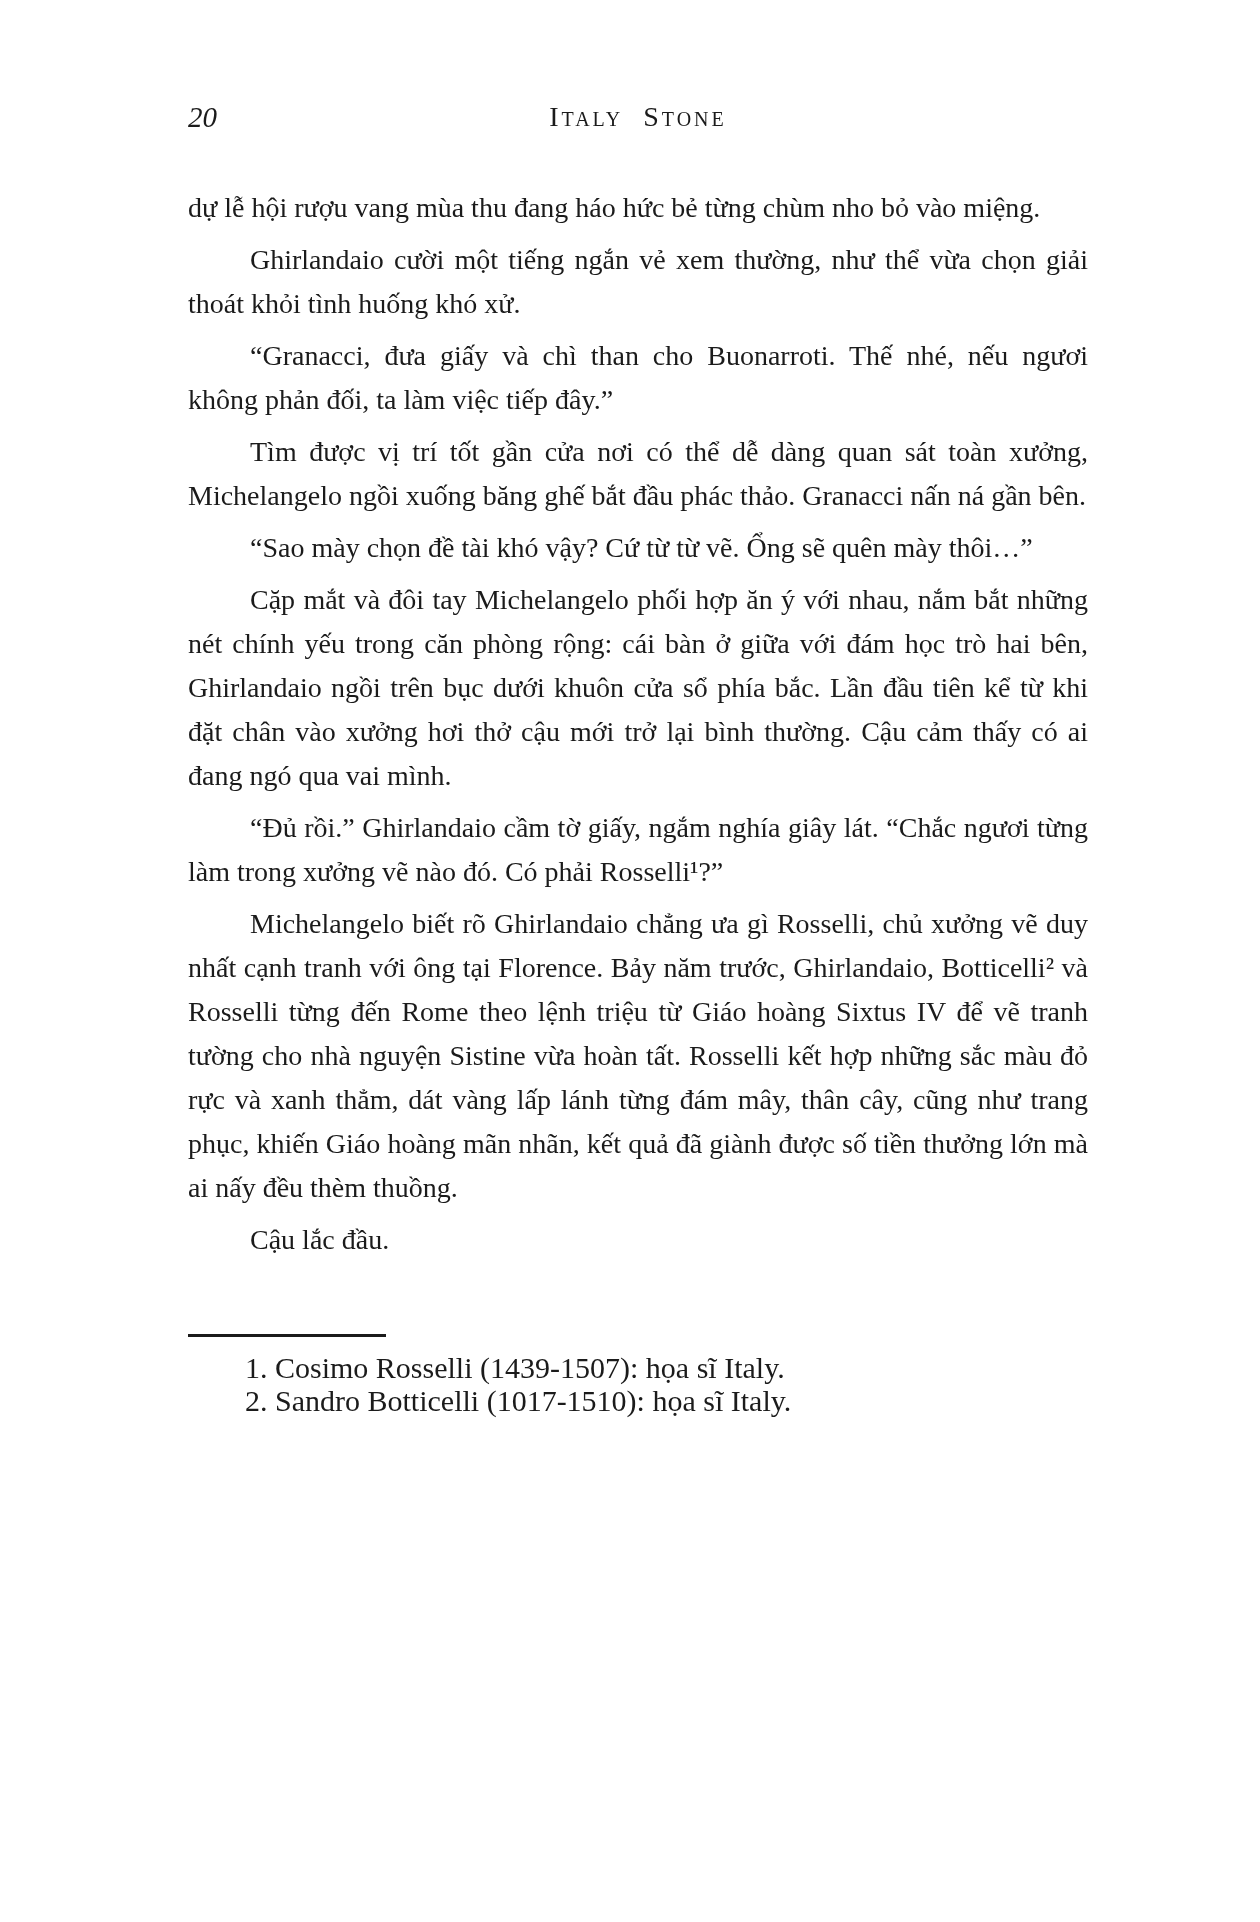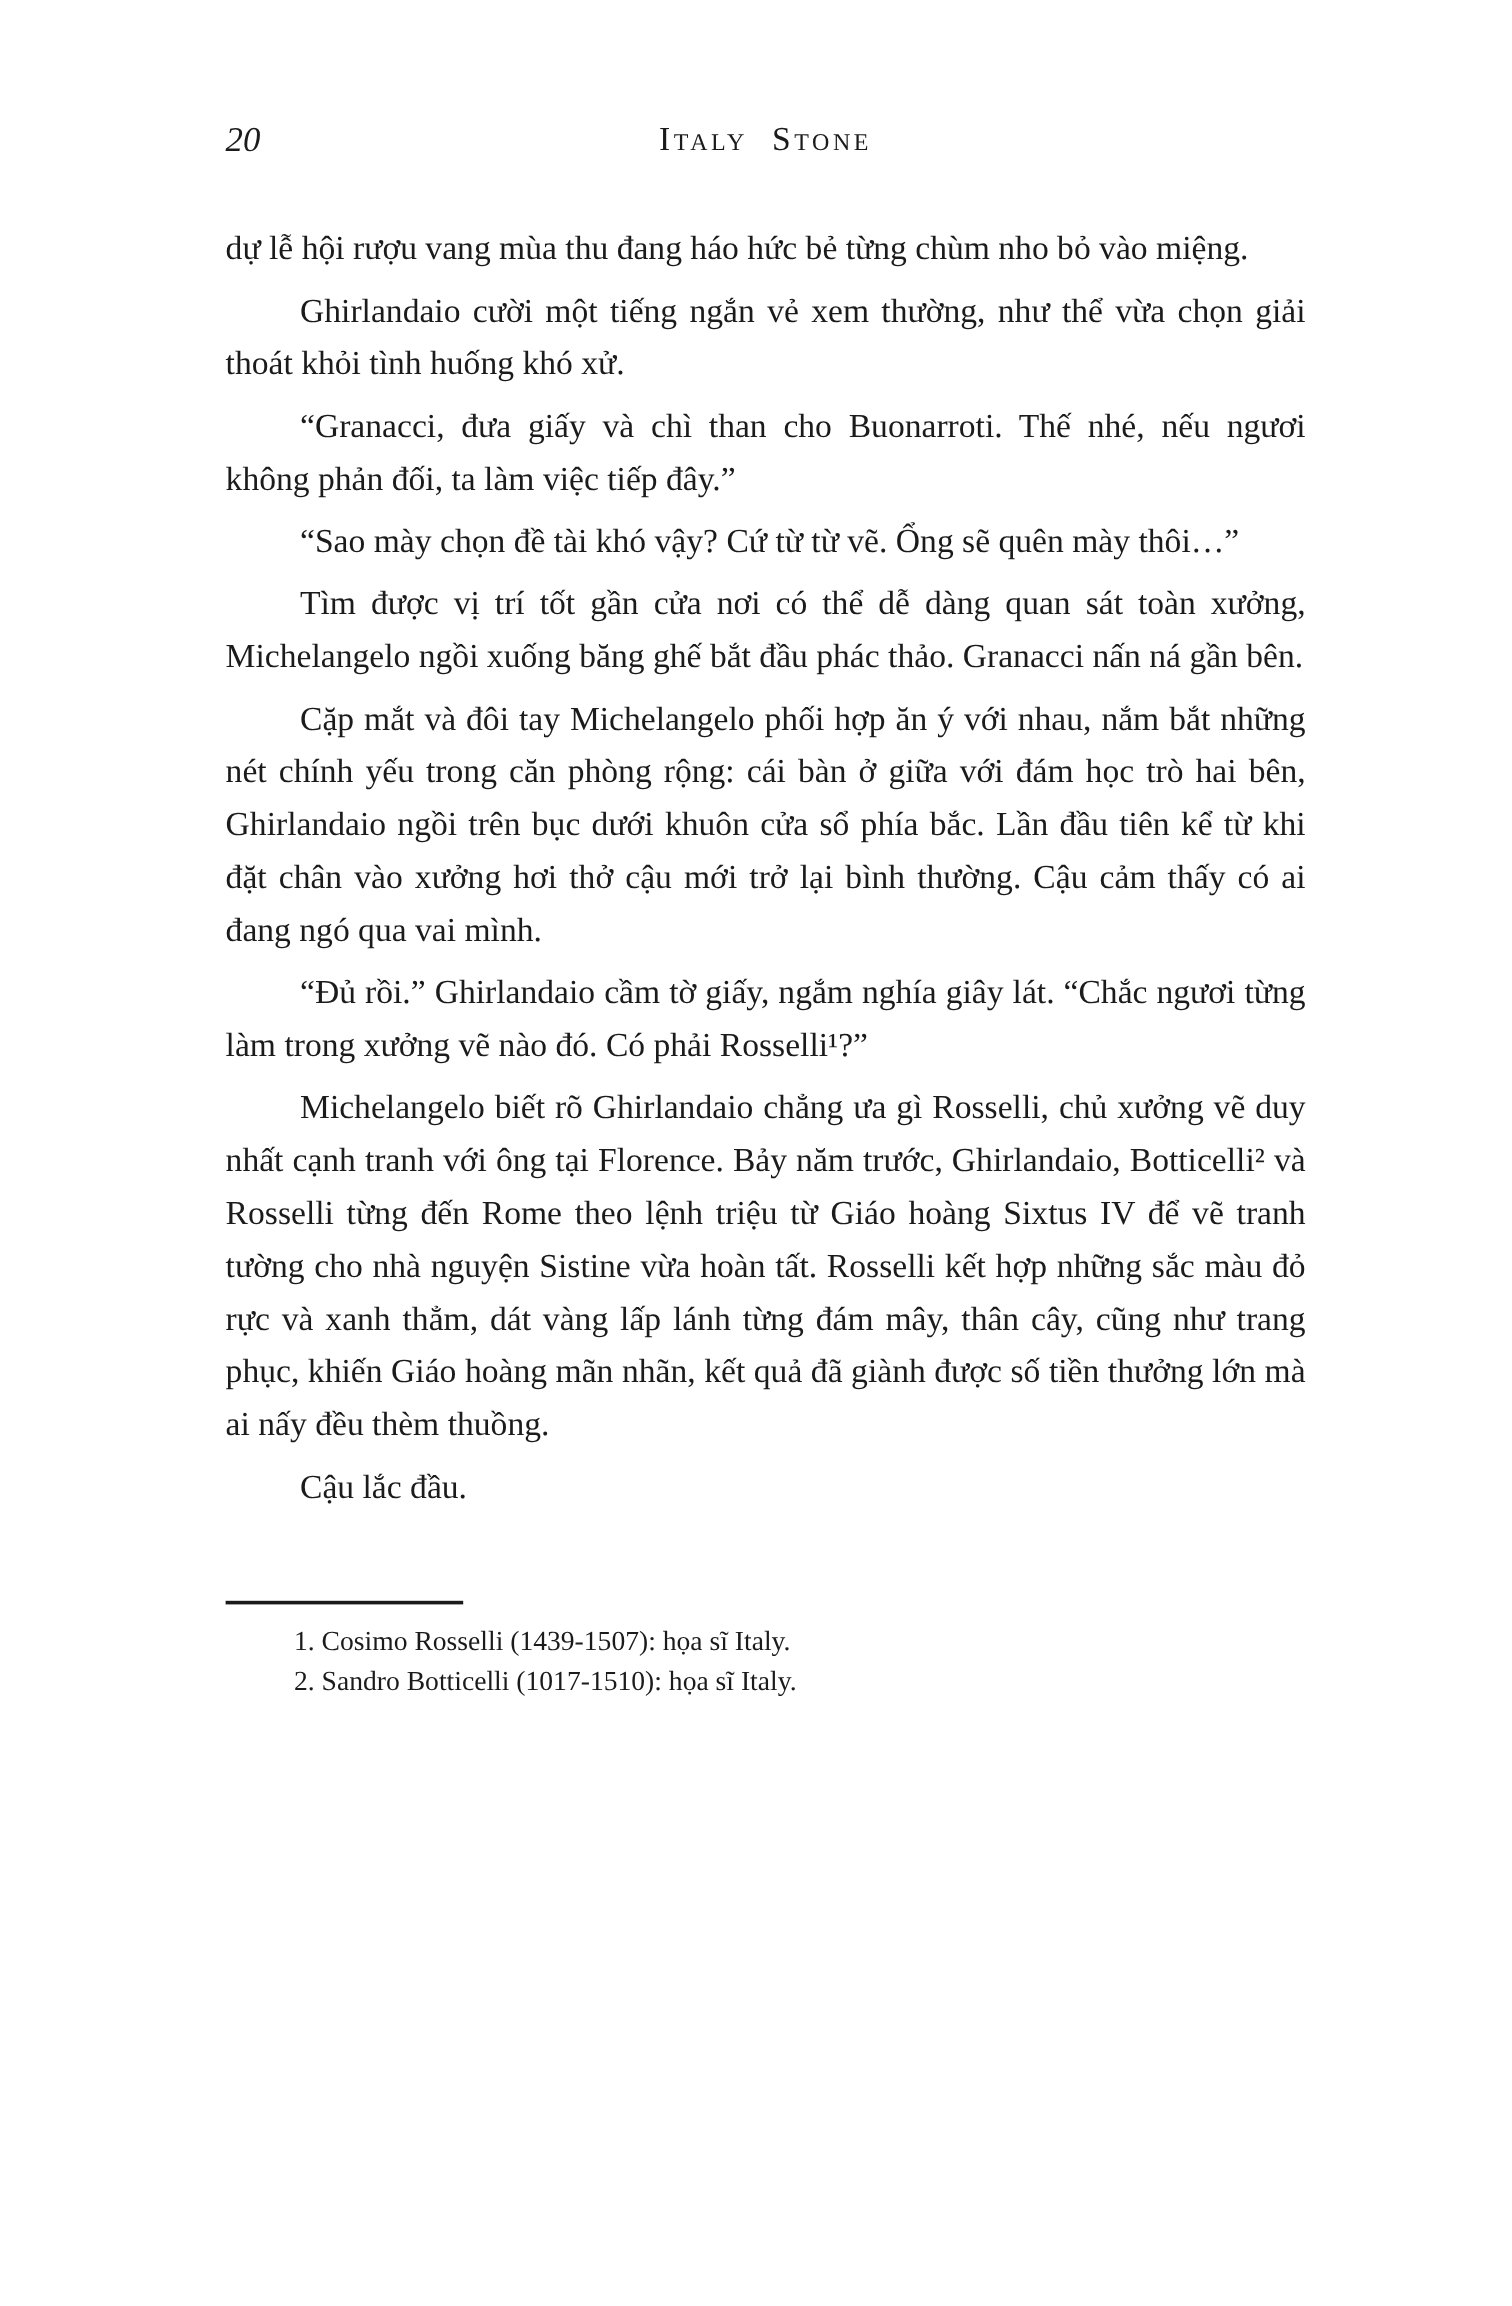--- a/index.html
+++ b/index.html
@@ -65,41 +65,41 @@
   }
   .footnote-rule {
     width: 198px;
     height: 3px;
     background: var(--ink);
     margin: 0 0 14px 0;
   }
   p.footnote {
     margin: 0;
     padding-left: 57px;
-    font-size: 23px;
+    font-size: 30px;
     line-height: 33px;
     text-align: left;
   }
 </style>
 </head>
 <body>
 
 <div class="page">
 
   <header class="page-header">
     <span class="page-number">20</span>
     <span class="running-title">Italy Stone</span>
   </header>
 
   <main class="body-text">
     <p class="para opening">dự lễ hội rượu vang mùa thu đang háo hức bẻ từng chùm nho bỏ vào miệng.</p>
     <p class="para">Ghirlandaio cười một tiếng ngắn vẻ xem thường, như thể vừa chọn giải thoát khỏi tình huống khó xử.</p>
     <p class="para">“Granacci, đưa giấy và chì than cho Buonarroti. Thế nhé, nếu ngươi không phản đối, ta làm việc tiếp đây.”</p>
+    <p class="para">Tìm được vị trí tốt gần cửa nơi có thể dễ dàng quan sát toàn xưởng, Michelangelo ngồi xuống băng ghế bắt đầu phác thảo. Granacci nấn ná gần bên.</p>
     <p class="para">“Sao mày chọn đề tài khó vậy? Cứ từ từ vẽ. Ổng sẽ quên mày thôi…”</p>
-    <p class="para">Tìm được vị trí tốt gần cửa nơi có thể dễ dàng quan sát toàn xưởng, Michelangelo ngồi xuống băng ghế bắt đầu phác thảo. Granacci nấn ná gần bên.</p>
     <p class="para">Cặp mắt và đôi tay Michelangelo phối hợp ăn ý với nhau, nắm bắt những nét chính yếu trong căn phòng rộng: cái bàn ở giữa với đám học trò hai bên, Ghirlandaio ngồi trên bục dưới khuôn cửa sổ phía bắc. Lần đầu tiên kể từ khi đặt chân vào xưởng hơi thở cậu mới trở lại bình thường. Cậu cảm thấy có ai đang ngó qua vai mình.</p>
     <p class="para">“Đủ rồi.” Ghirlandaio cầm tờ giấy, ngắm nghía giây lát. “Chắc ngươi từng làm trong xưởng vẽ nào đó. Có phải Rosselli¹?”</p>
     <p class="para">Michelangelo biết rõ Ghirlandaio chẳng ưa gì Rosselli, chủ xưởng vẽ duy nhất cạnh tranh với ông tại Florence. Bảy năm trước, Ghirlandaio, Botticelli² và Rosselli từng đến Rome theo lệnh triệu từ Giáo hoàng Sixtus IV để vẽ tranh tường cho nhà nguyện Sistine vừa hoàn tất. Rosselli kết hợp những sắc màu đỏ rực và xanh thẳm, dát vàng lấp lánh từng đám mây, thân cây, cũng như trang phục, khiến Giáo hoàng mãn nhãn, kết quả đã giành được số tiền thưởng lớn mà ai nấy đều thèm thuồng.</p>
     <p class="para">Cậu lắc đầu.</p>
   </main>
 
   <footer class="footnotes">
     <div class="footnote-rule"></div>
     <p class="footnote">1. Cosimo Rosselli (1439-1507): họa sĩ Italy.</p>
     <p class="footnote">2. Sandro Botticelli (1017-1510): họa sĩ Italy.</p>

